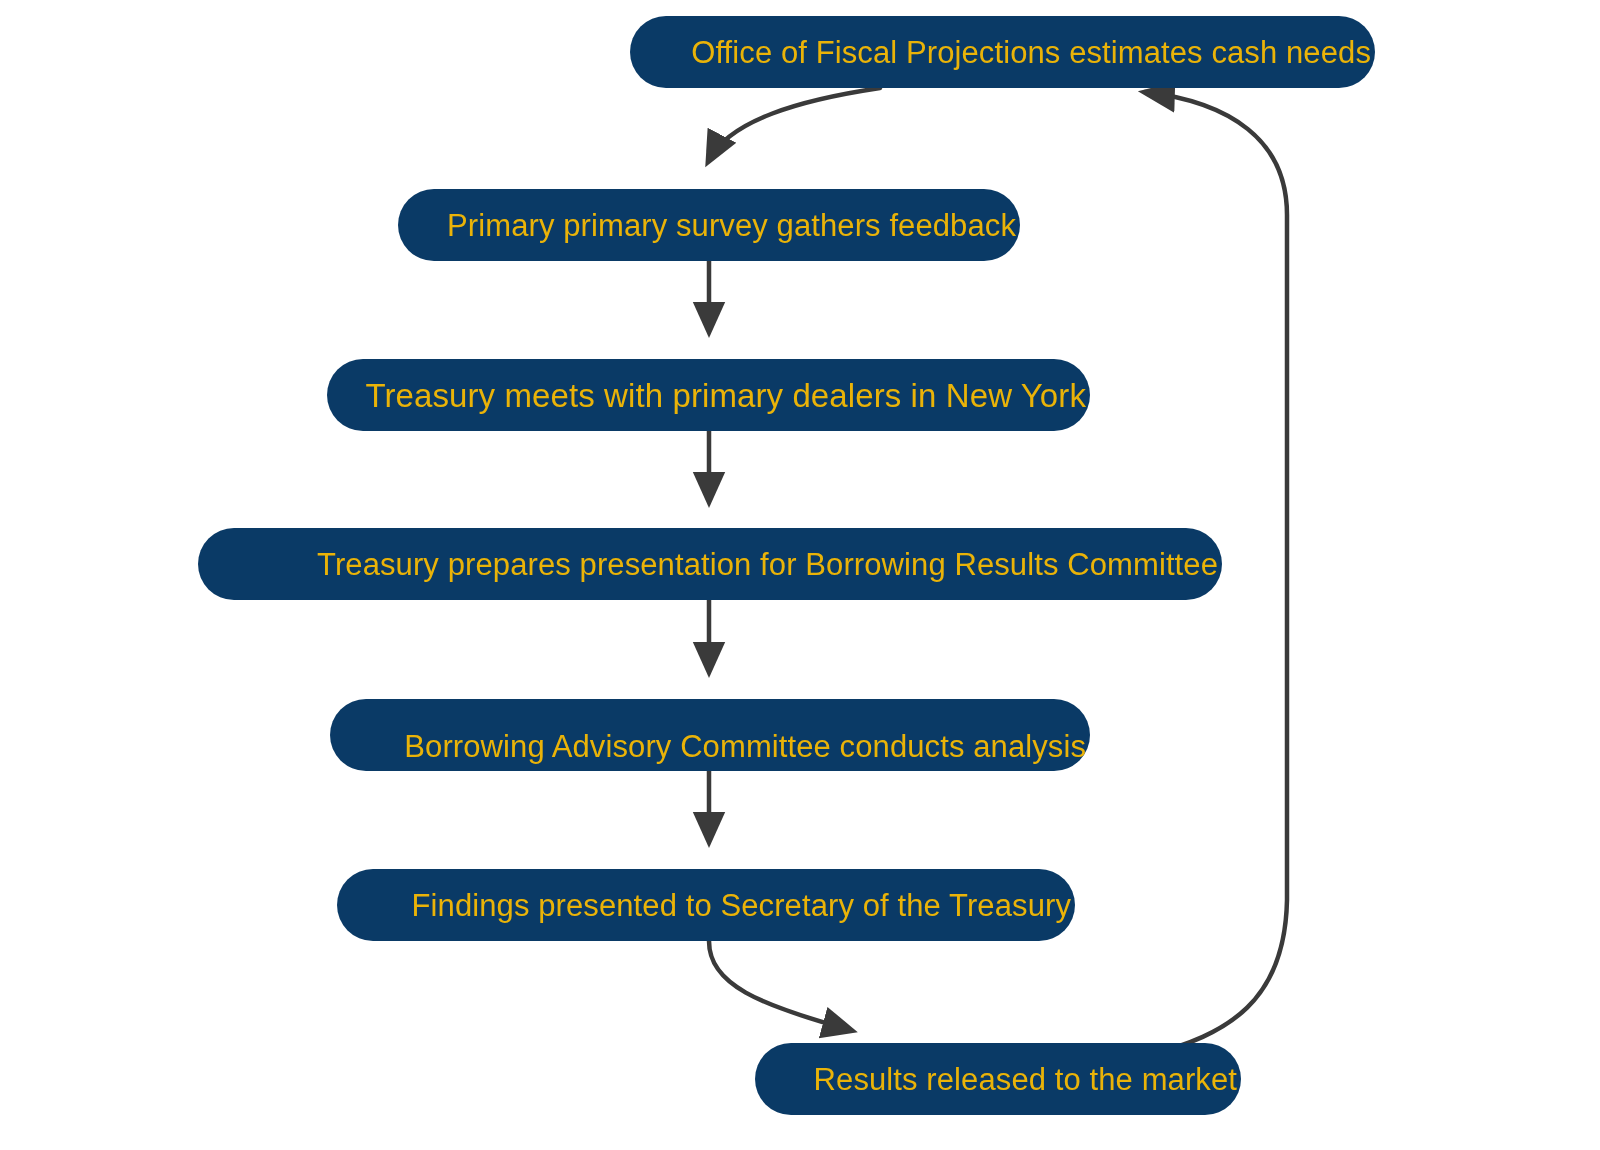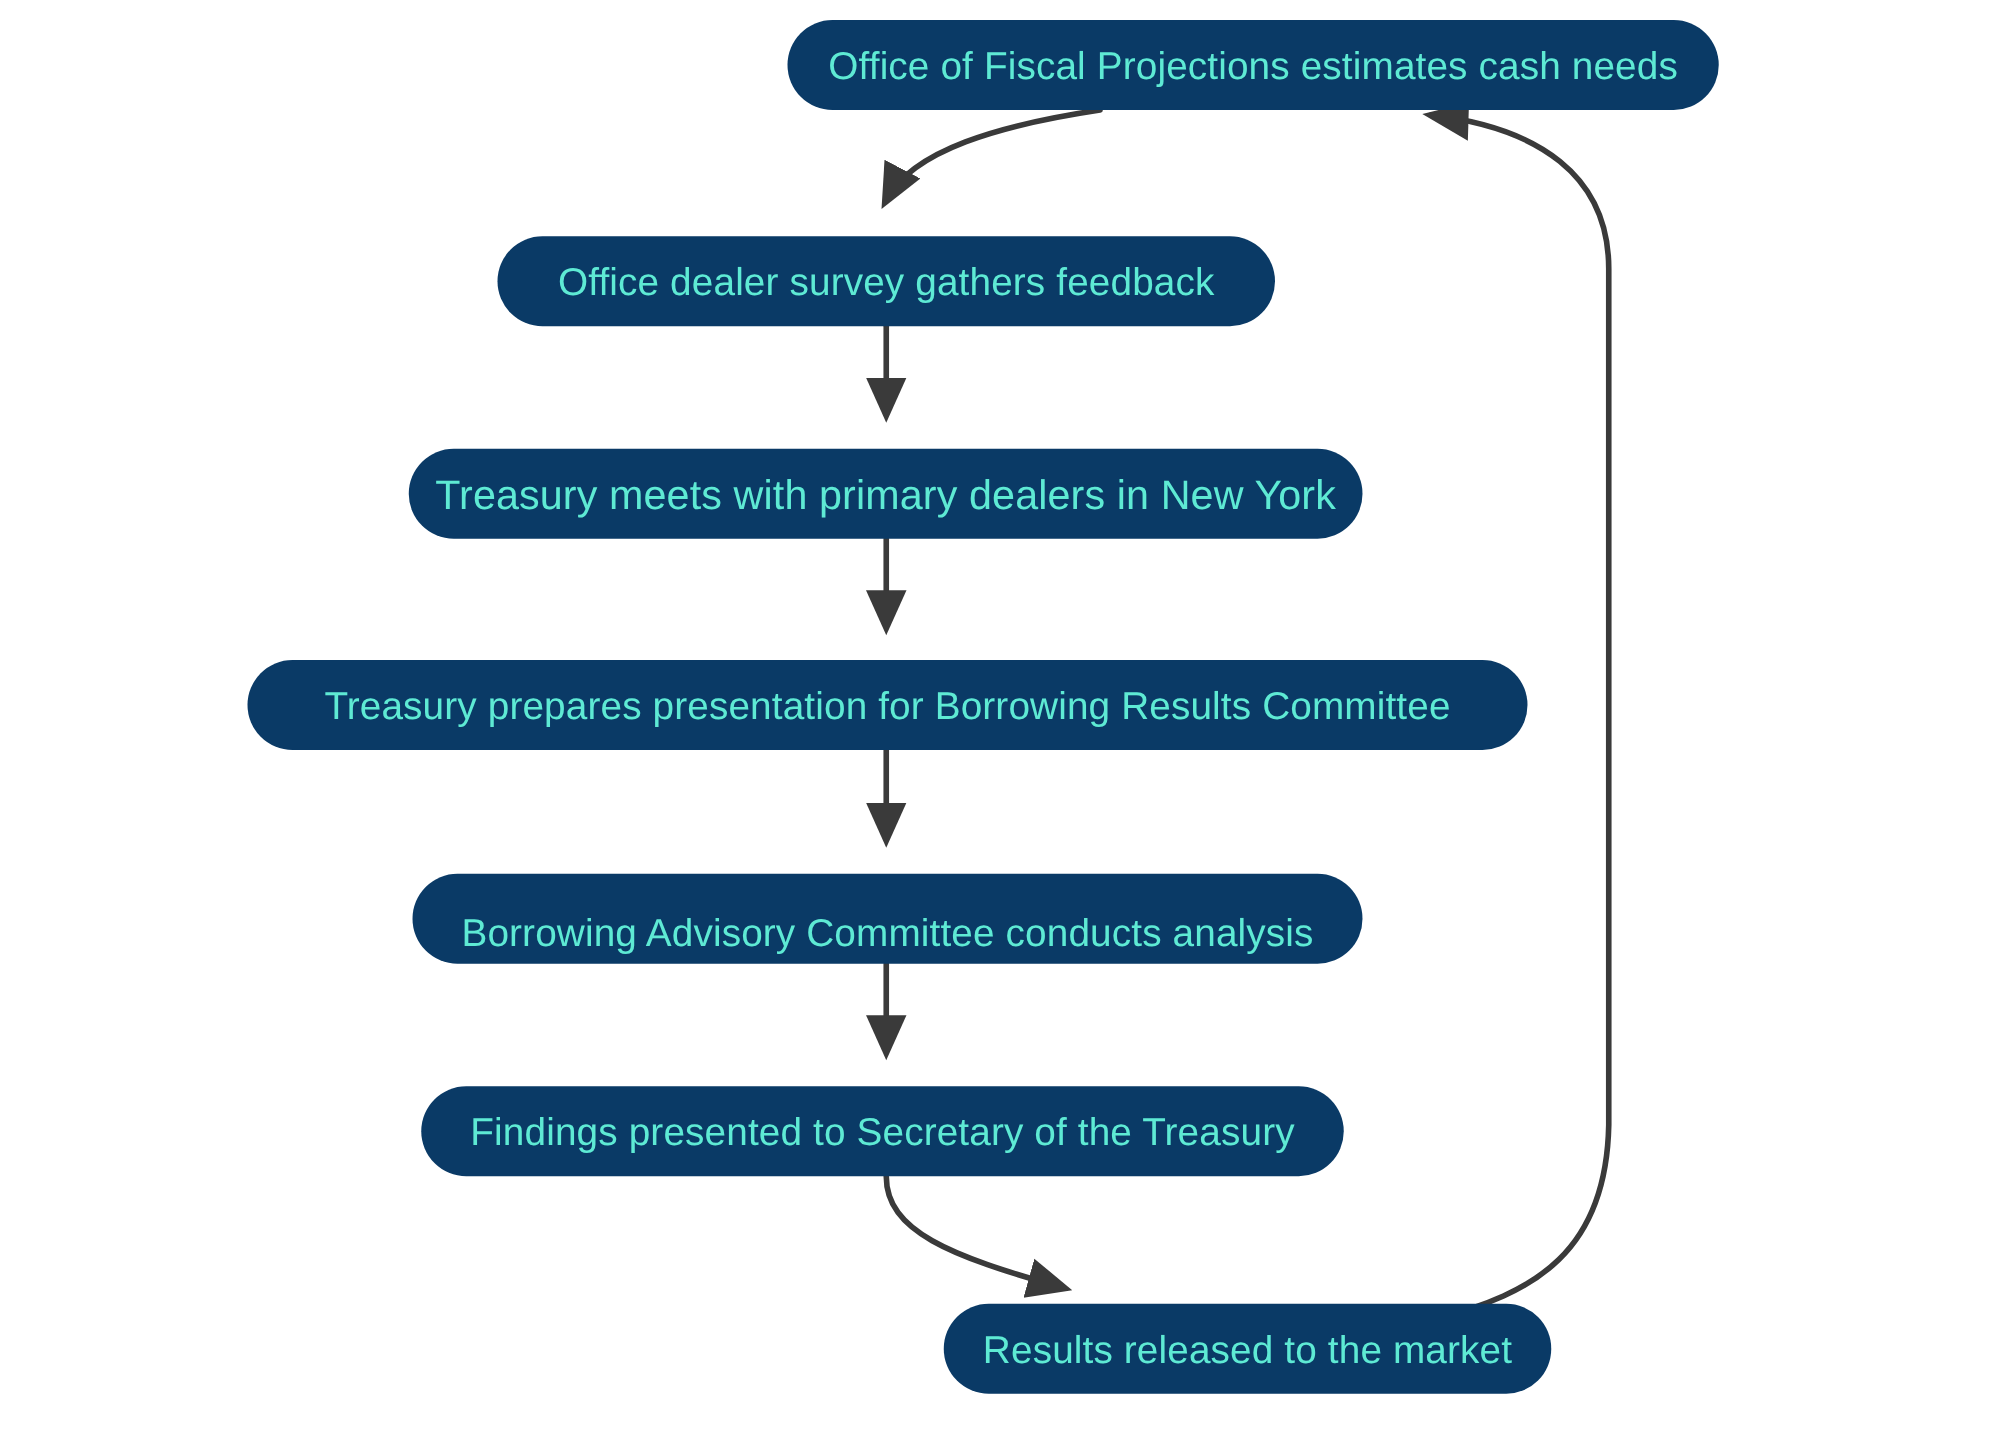--- a/index.html
+++ b/index.html
@@ -23,23 +23,23 @@
     top: 0;
     width: 1600px;
     height: 1150px;
     pointer-events: none;
   }
   .node {
     position: absolute;
     box-sizing: border-box;
     display: flex;
     align-items: center;
-    justify-content: center;
+    justify-content: flex-end;
     border-radius: 999px;
-    color: #5eead4;
+    color: #eab308;
     font-family: "Liberation Sans", sans-serif;
     font-size: 31px;
     font-weight: 400;
     letter-spacing: 0.1px;
     white-space: nowrap;
     line-height: 1;
     z-index: 2;
   }
   .node-label {
     display: block;
@@ -76,21 +76,21 @@
     <path d="M 1145,1056 C 1230,1035 1285,1000 1287,900
              L 1287,215
              C 1287,140 1230,102 1145,92" fill="none" stroke="#3a3a3a" stroke-width="4.5" stroke-linecap="round" marker-end="url(#arrowheadSlim)"></path>
   </svg>
 
   <div class="node" style="left:630px; top:16px; width:745px; height:72px; background:#0a3a66;">
     <span class="node-label" style="font-size: 31px;">Office of Fiscal Projections estimates cash needs</span>
   </div>
 
   <div class="node" style="left:398px; top:189px; width:622px; height:72px; background:#0a3a66;">
-    <span class="node-label" style="font-size: 31px;">Office dealer survey gathers feedback</span>
+    <span class="node-label" style="font-size: 31px;">Primary primary survey gathers feedback</span>
   </div>
 
   <div class="node" style="left:327px; top:359px; width:763px; height:72px; background:#0a3a66;">
     <span class="node-label" style="font-size: 33px;">Treasury meets with primary dealers in New York</span>
   </div>
 
   <div class="node" style="left:198px; top:528px; width:1024px; height:72px; background:#0a3a66;">
     <span class="node-label" style="font-size: 31px;">Treasury prepares presentation for Borrowing Results Committee</span>
   </div>
 

